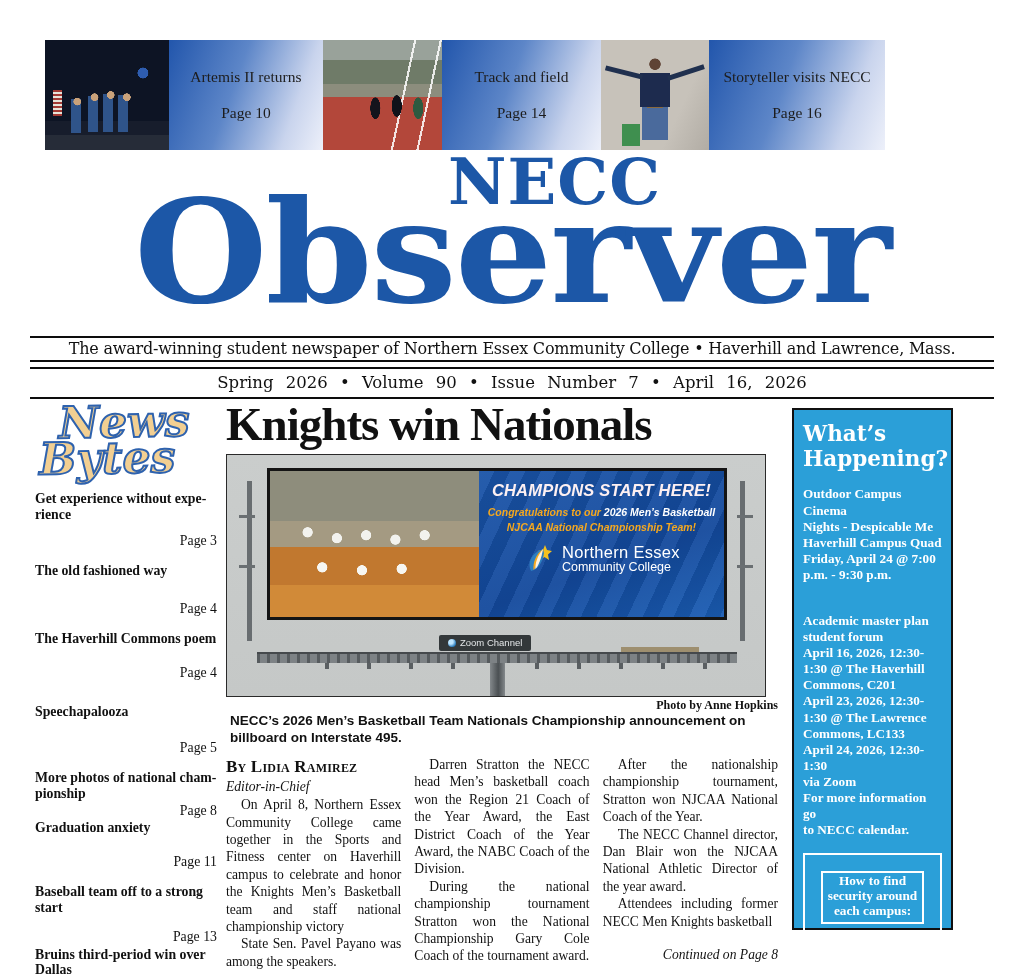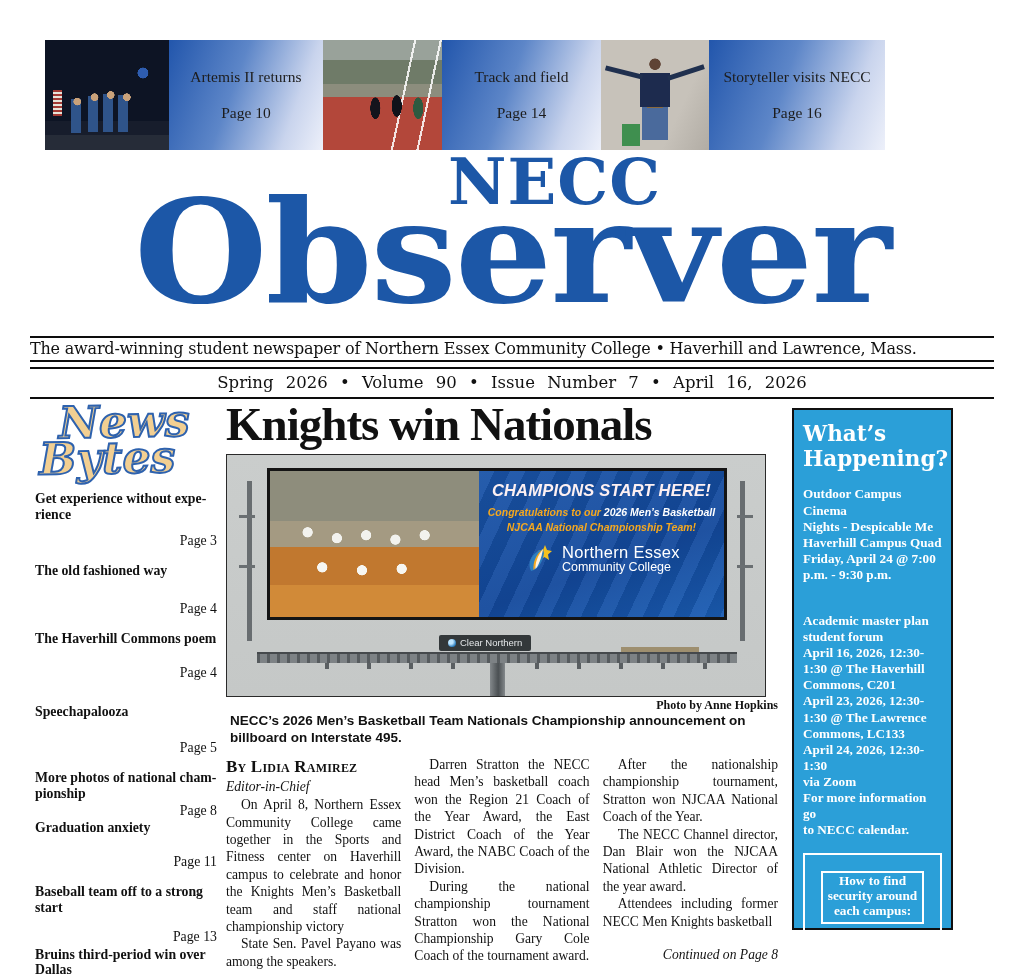--- a/index.html
+++ b/index.html
@@ -53,21 +53,21 @@
   .masthead { position:absolute; top:148px; left:30px; width:964px; height:188px; }
   .mh-necc { position:absolute; top:2px; left:50%; transform:translateX(-30%);
              font-family:"DejaVu Serif", serif; font-weight:bold; font-size:64px; line-height:1; letter-spacing:1px; }
   .mh-observer { position:absolute; top:30px; left:0; width:100%; text-align:center;
              font-family:"DejaVu Serif", serif; font-weight:bold; font-size:142px; line-height:1.05;
              transform:scaleX(1.08); letter-spacing:-2px; }
 
   
   .midrules { position:absolute; top:336px; left:30px; width:964px; }
   .rule { border-top:2px solid #0d0d0d; }
-  .tagline { font-family:"DejaVu Serif", serif; font-size:16px; text-align:left; padding:1px 0 2px; letter-spacing:-0.2px; }
+  .tagline { font-family:"DejaVu Serif", serif; font-size:16px; text-align:center; padding:1px 0 2px; letter-spacing:-0.2px; }
   .gap5 { height:5px; }
   .issue { font-family:"DejaVu Serif", serif; font-size:16.5px; text-align:center; padding:4px 0 5px; word-spacing:7px; }
 
   
   .newsbytes { position:absolute; top:404px; left:35px; width:186px; }
   .nb-logo { font-family:"DejaVu Serif", serif; font-style:italic; font-weight:bold; font-size:44px; line-height:.82;
              color:#f2cf92; -webkit-text-stroke:2px #2e62ae; text-shadow:0 0 1px #2e62ae; transform:rotate(-1deg); }
   .nb-l1 { padding-left:24px; }
   .nb-l2 { padding-left:4px; }
   .nb-item { margin-top:15px; font-size:13.8px; line-height:1.12; }
@@ -241,21 +241,21 @@
             </svg>
             <div class="bb-logo-text">
               <div class="bb-lt1">Northern Essex</div>
               <div class="bb-lt2">Community College</div>
             </div>
           </div>
         </div>
       </div>
       <div class="bb-cc">
         <span class="bb-cc-dot"></span>
-        <span>Clear Northern</span>
+        <span>Zoom Channel</span>
       </div>
       <div class="bb-tag"></div>
       <div class="bb-catwalk"></div>
       <div class="bb-under"></div>
       <div class="bb-pole-c"></div>
     </div>
 
     <div class="credit">Photo by  Anne Hopkins</div>
     <div class="caption">NECC’s 2026 Men’s Basketball Team Nationals Championship announcement on billboard on Interstate 495.</div>
 

